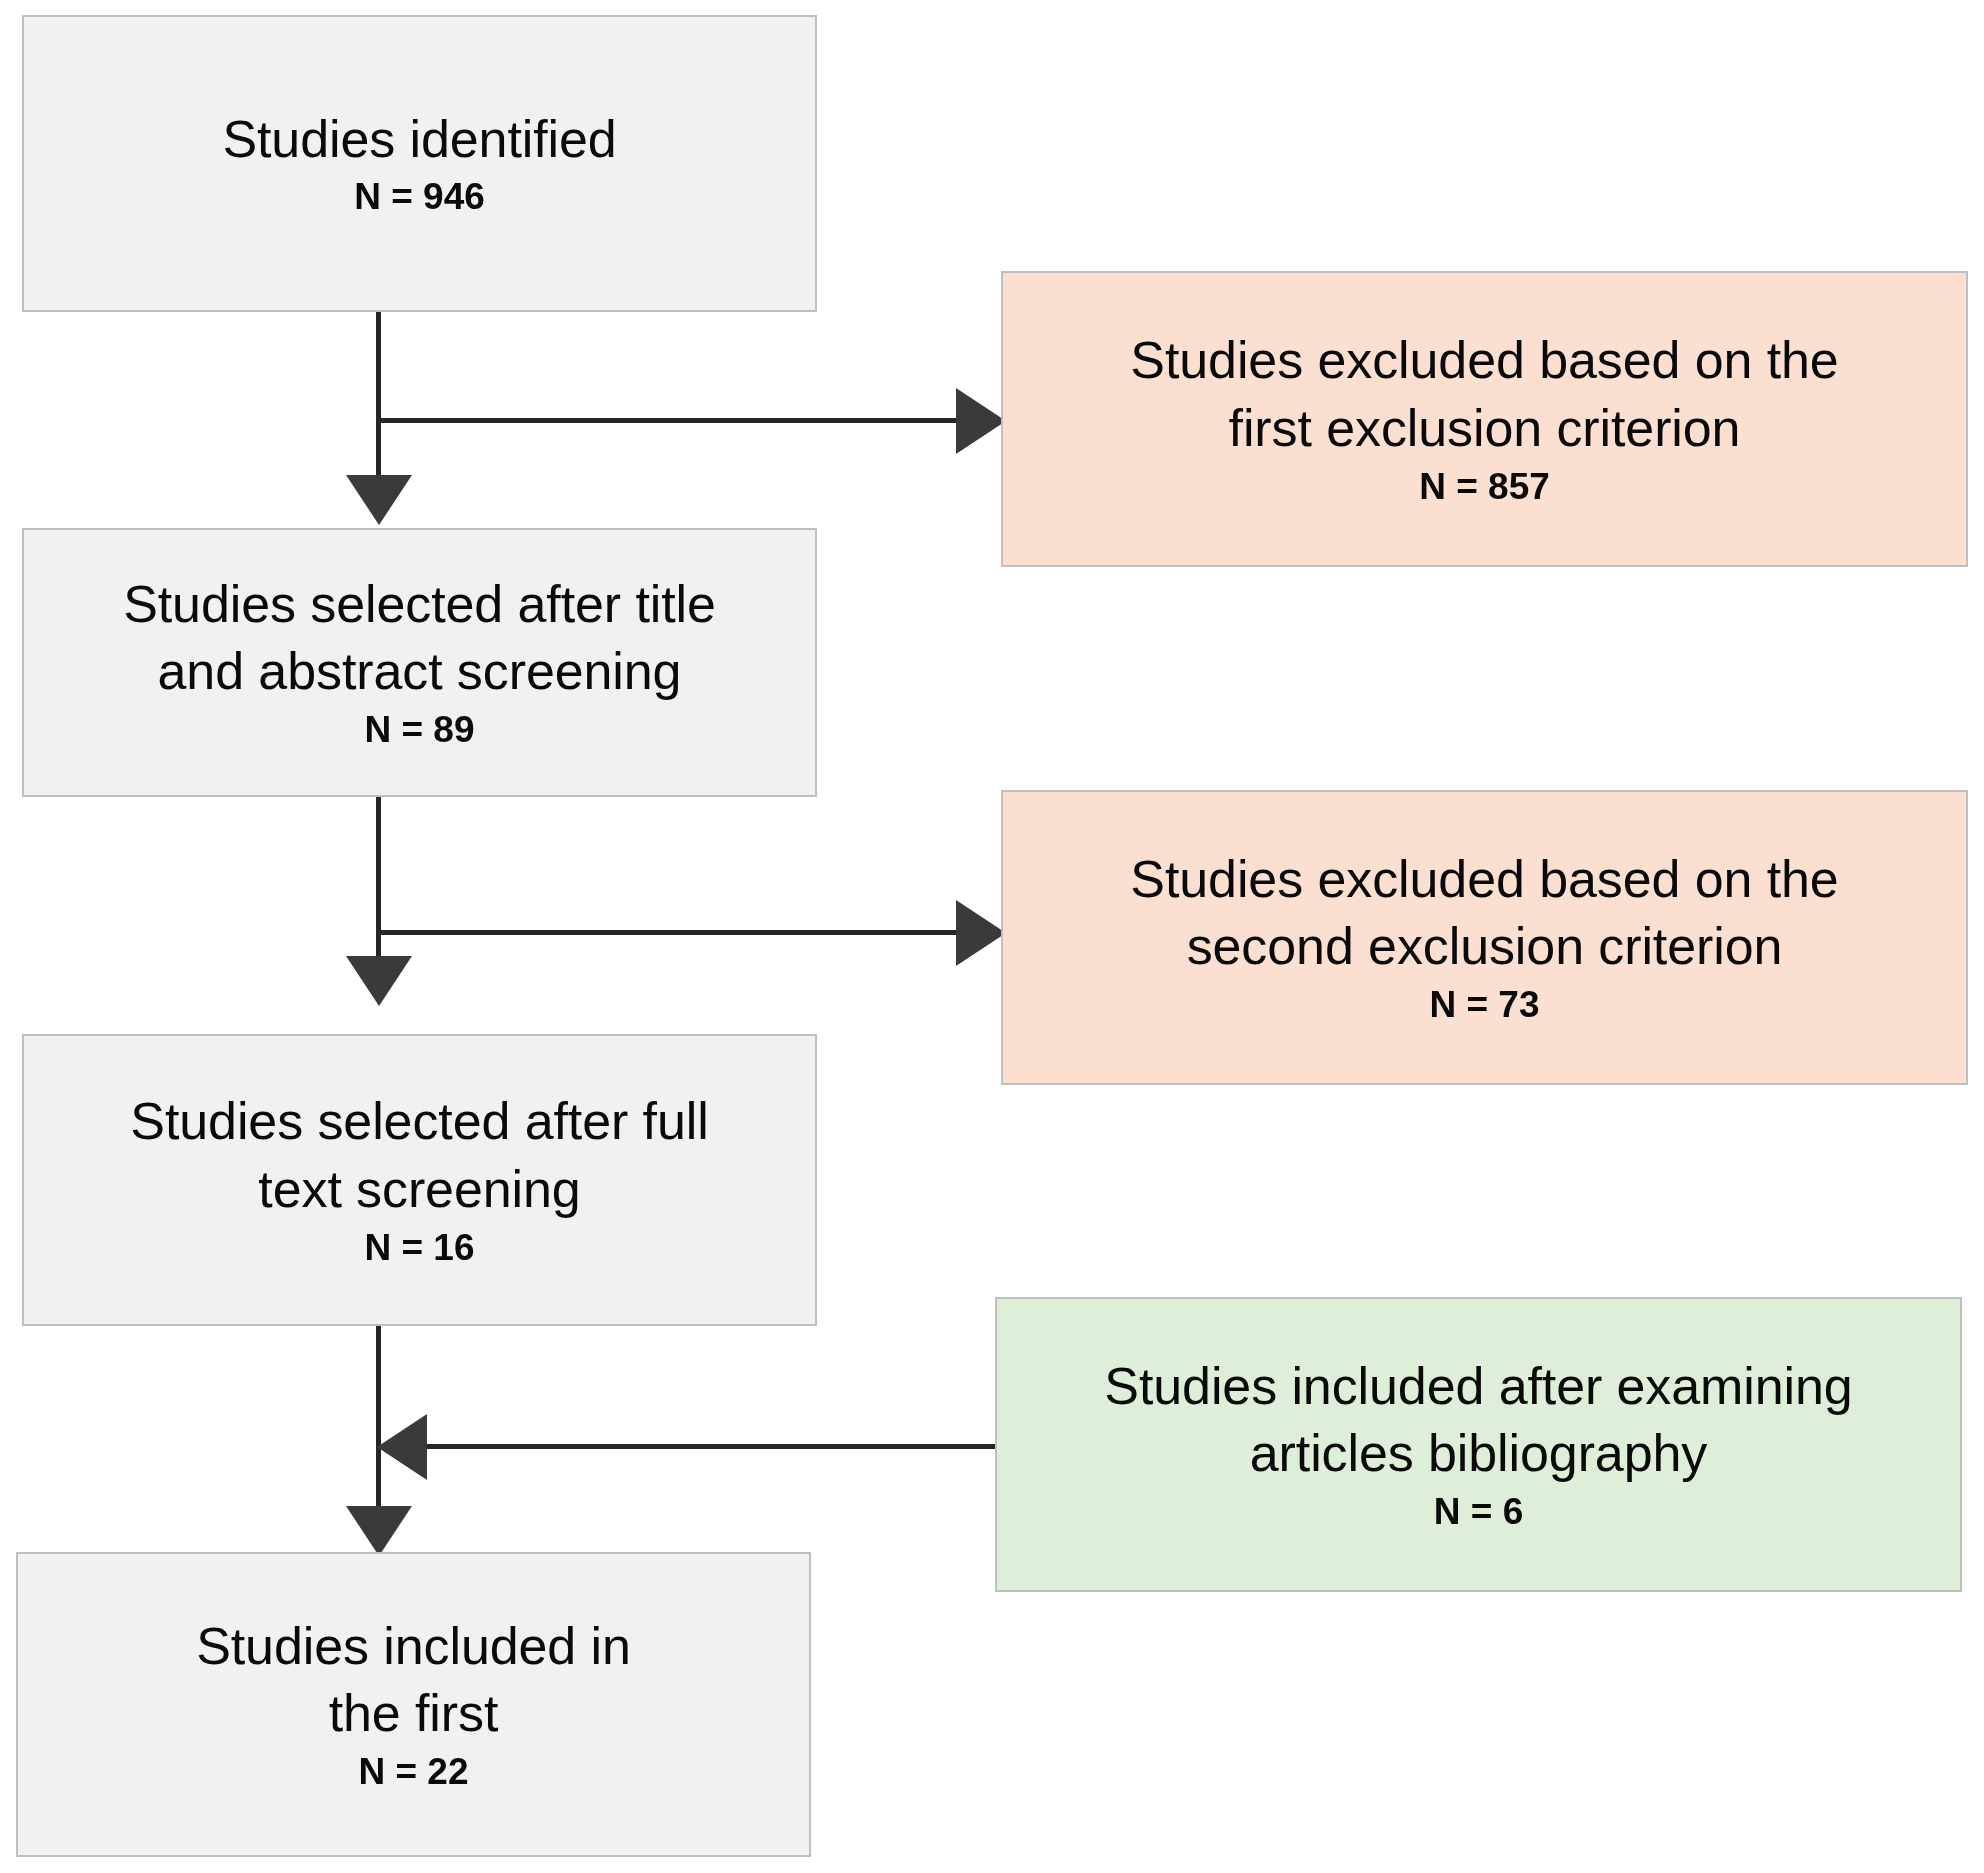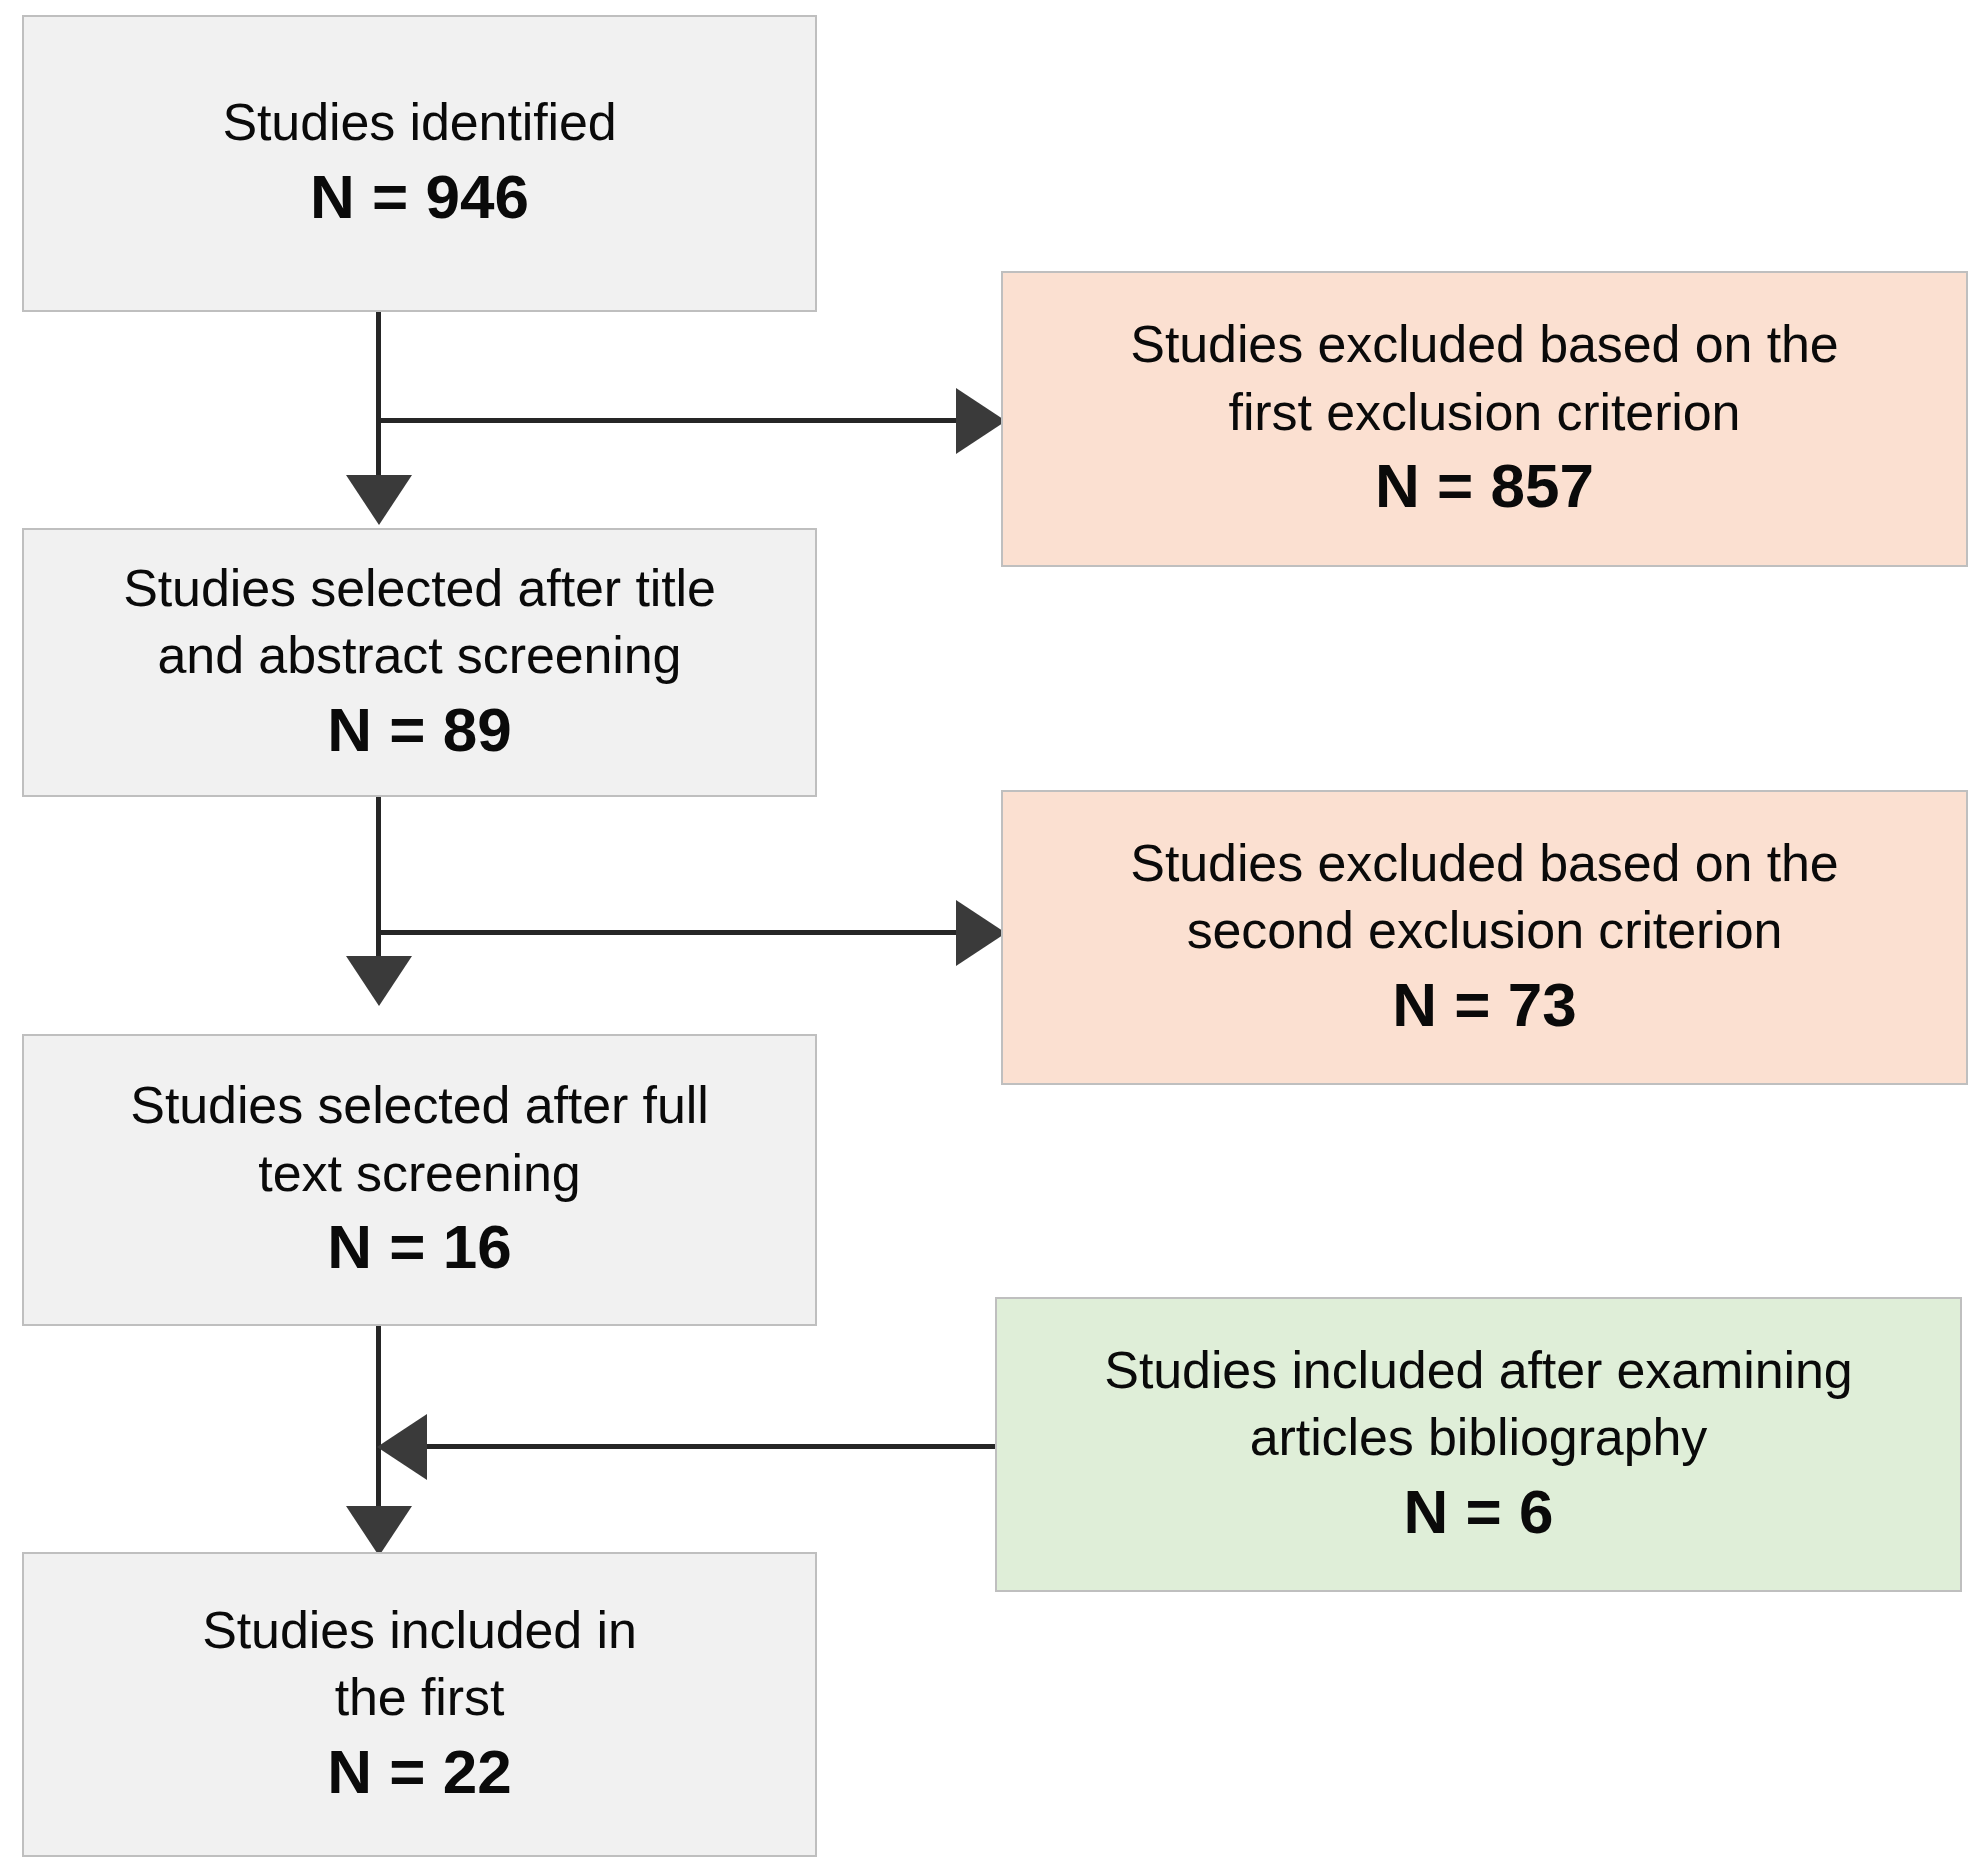--- a/index.html
+++ b/index.html
@@ -7,21 +7,21 @@
        font-family:"Liberation Sans","DejaVu Sans",sans-serif;}
   #stage{position:absolute;left:0;top:0;width:1985px;height:1874px;}
 
   .node{position:absolute;box-sizing:border-box;
         border:2.7px solid #bfbfbf;
         display:flex;flex-direction:column;
         align-items:center;justify-content:center;
         text-align:center;color:#0a0a0a;}
   .node .ln{display:block;font-size:52px;line-height:1.30;font-weight:400;
             letter-spacing:-0.1px;white-space:nowrap;}
-  .node .num{display:block;font-size:62px;line-height:1.30;font-weight:bold;
+  .node .num{display:block;font-size:37px;line-height:1.30;font-weight:bold;
              letter-spacing:0px;white-space:nowrap;}
 
   .fill-gray  {background:#f1f1f1;}
   .fill-orange{background:#fbe0d1;}
   .fill-green {background:#dfeed8;}
 
   
   .vline{position:absolute;background:#262626;width:4.7px;}
   .hline{position:absolute;background:#262626;height:4.7px;}
   .arrow-down{position:absolute;width:0;height:0;
@@ -85,20 +85,20 @@
     <span class="ln">text screening</span>
     <span class="num">N = 16</span>
   </div>
 
   <div class="node fill-green" style="left:995px;top:1297px;width:967px;height:295px;">
     <span class="ln">Studies included after examining</span>
     <span class="ln">articles bibliography</span>
     <span class="num">N = 6</span>
   </div>
 
-  <div class="node fill-gray" style="left:22px;top:1552px;width:795px;height:305px;">
+  <div class="node fill-gray" style="left:16px;top:1552px;width:795px;height:305px;">
     <span class="ln">Studies included in</span>
     <span class="ln">the first</span>
     <span class="num">N = 22</span>
   </div>
 
 </div>
 
 
 </body></html>

